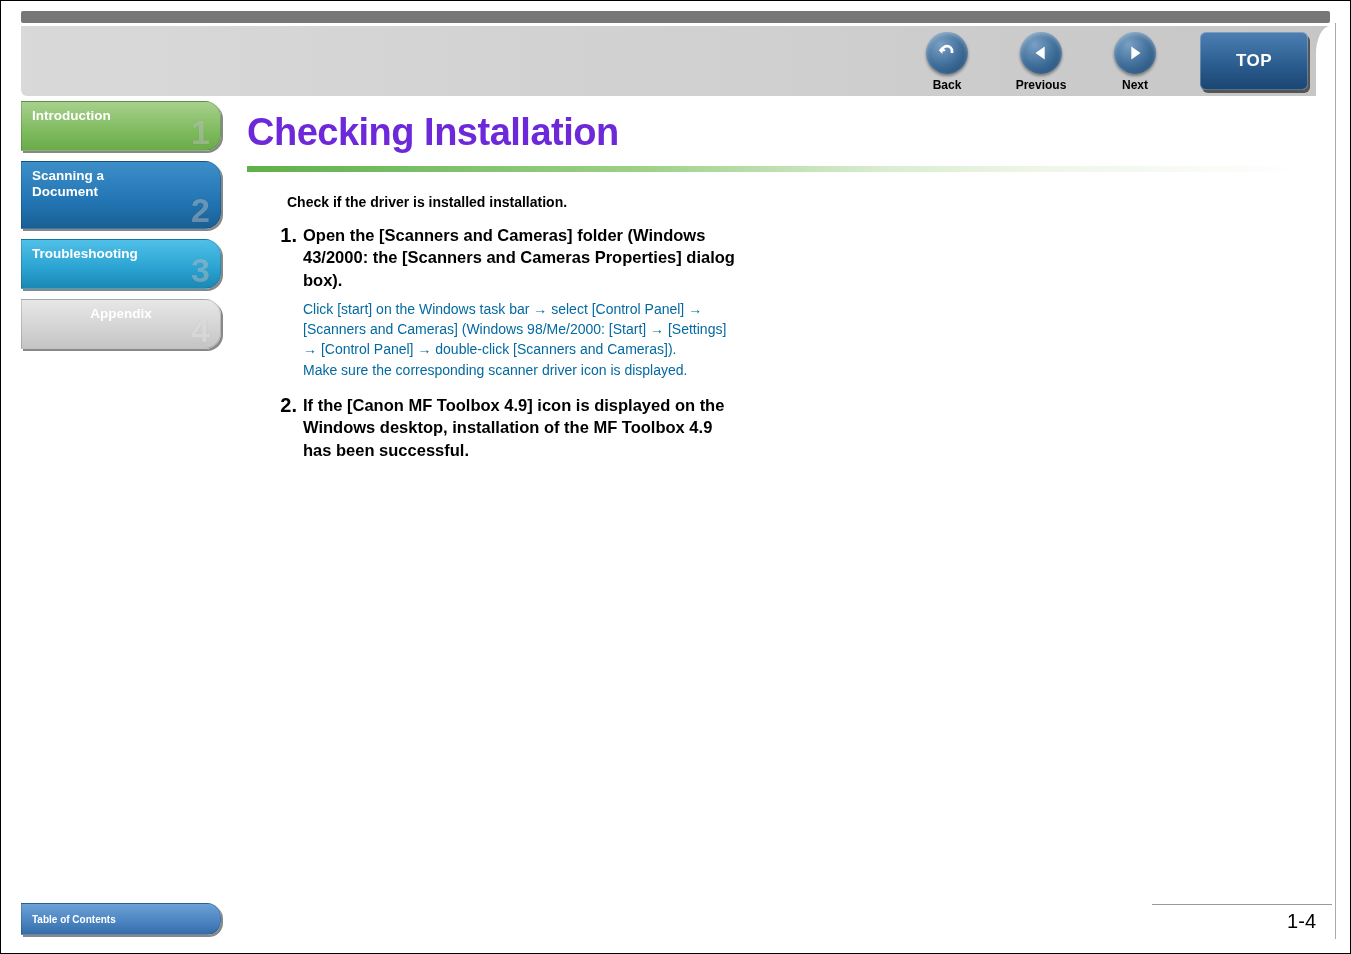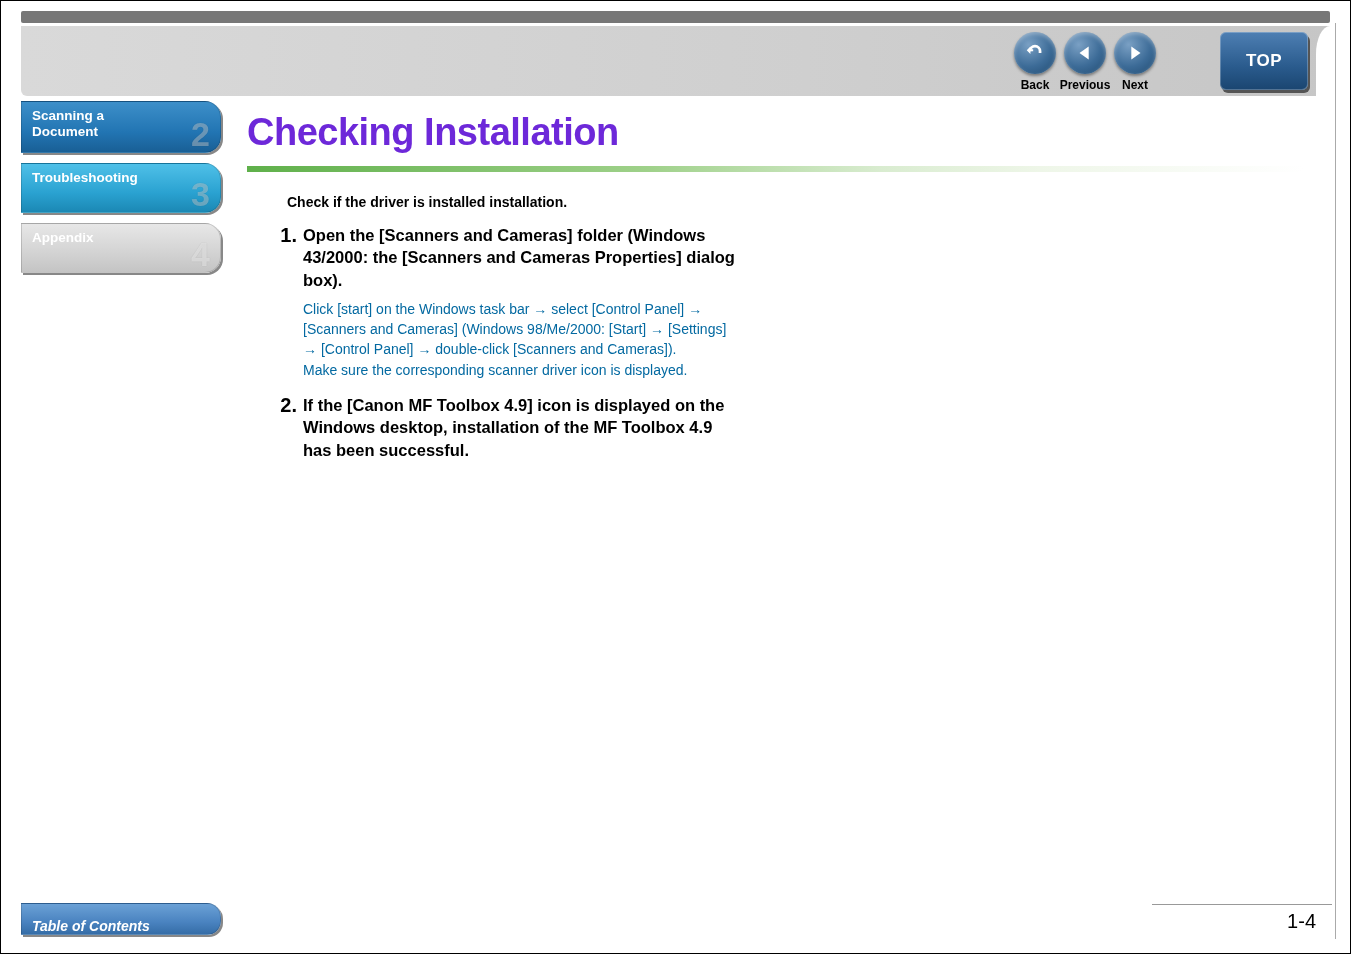--- a/index.html
+++ b/index.html
@@ -7,58 +7,58 @@
   .page-frame { position: relative; width: 1351px; height: 954px; border: 1px solid #000; overflow: hidden; }
 
   
   .top-strip { position: absolute; left: 20px; right: 20px; top: 10px; height: 12px; background: #777; border-radius: 2px; }
 
   
   .header-bar { position: absolute; left: 20px; right: 20px; top: 25px; height: 70px;
     background: linear-gradient(to right, #d9d9d9 0%, #cfcfcf 60%, #c6c6c6 100%);
     border-bottom-left-radius: 6px; border-bottom-right-radius: 6px; }
 
-  .nav-group { position: absolute; top: 6px; right: 170px; display: flex; }
+  .nav-group { position: absolute; top: 6px; right: 170px; display: flex; gap: 44px; }
   .nav-item { display: flex; flex-direction: column; align-items: center; width: 50px; }
   .nav-circle { width: 42px; height: 42px; border-radius: 50%;
     background: radial-gradient(circle at 35% 30%, #7aa0c4 0%, #3c6b97 55%, #1f496f 100%);
     box-shadow: 0 2px 3px rgba(0,0,0,0.4), inset 0 2px 4px rgba(255,255,255,0.4);
     display:flex; align-items:center; justify-content:center; cursor:pointer; }
   .nav-label { font-size: 12px; font-weight: bold; color: #000; margin-top: 4px; }
   .nav-circle svg { width: 22px; height: 22px; }
 
-  .top-btn { position: absolute; top: 6px; right: 22px; width: 88px; height: 58px;
+  .top-btn { position: absolute; top: 6px; right: 22px; width: 108px; height: 58px;
     background: linear-gradient(to bottom, #4e7fb3 0%, #2a5b8d 60%, #1a4570 100%);
     border-radius: 6px; box-shadow: 2px 3px 0 #555, inset 0 0 0 1px rgba(255,255,255,0.25);
     display:flex; align-items:center; justify-content:center; cursor:pointer; }
   .top-btn span { color:#fff; font-weight:bold; font-size: 17px; letter-spacing: 0.5px; }
   .header-curve { position:absolute; right:0; top:0; width: 14px; height: 70px; background:#fff; border-top-left-radius: 30px 60px; }
 
   
   .sidebar { position: absolute; left: 20px; top: 100px; width: 200px; }
   .tab { position: relative; height: 50px; border-radius: 0 16px 16px 0; margin-bottom: 10px;
     box-shadow: 2px 2px 0 #888; border: 1px solid rgba(0,0,0,0.15);
     display:flex; align-items:flex-start; padding: 6px 10px; color:#fff; cursor:pointer; }
   .tab .ttl { font-size: 13.5px; font-weight: bold; line-height: 1.15; }
   .tab .num { position:absolute; right: 10px; bottom: -2px; font-size: 34px; font-weight: bold;
     color: rgba(255,255,255,0.35); font-family: Arial, sans-serif; text-shadow: 0 0 1px rgba(0,0,0,0.2); }
-  .tab.tall { height: 52px; }
+  .tab.tall { height: 68px; }
 
   .tab.green  { background: linear-gradient(to bottom,#a8d08d 0%, #7fbb5f 60%, #6aab4b 100%); }
   .tab.blue-d { background: linear-gradient(to bottom,#3d8fc9 0%, #2275b3 60%, #195f95 100%); }
   .tab.cyan   { background: linear-gradient(to bottom,#4fc0e8 0%, #2aa2d1 60%, #1b88b4 100%); }
-  .tab.gray   { background: linear-gradient(to bottom,#e7e7e7 0%, #d3d3d3 60%, #c4c4c4 100%); color:#fff; }
+  .tab.gray   { background: linear-gradient(to bottom,#e7e7e7 0%, #d3d3d3 60%, #c4c4c4 100%); color:#fff;justify-content:center; }
   .tab.gray .ttl { color:#fff; }
   .tab.gray .num { color: rgba(255,255,255,0.55); }
 
   .bottom-tabs { position:absolute; left:20px; bottom: 18px; width: 200px; }
   .btab { height: 32px; border-radius: 0 14px 14px 0; margin-top: 8px;
     background: linear-gradient(to bottom,#6ba1d6 0%, #4a83c0 60%, #356da7 100%);
     box-shadow: 2px 2px 0 #888; border: 1px solid rgba(0,0,0,0.15);
-    display:flex; align-items:flex-end; padding-left:10px; color:#fff; font-weight:bold; font-size:14px; cursor:pointer;font-style:italic; }
+    display:flex; align-items:center; padding-left:10px; color:#fff; font-weight:bold; font-size:10px; cursor:pointer; }
 
   
   .content { position:absolute; left: 246px; right: 46px; top: 110px; bottom: 60px; }
   .page-title { font-family: Liberation Sans, sans-serif; font-size: 38px; font-weight: 900; color:#6d28d9; letter-spacing: -0.5px; }
   .underline { height: 6px; margin-top: 12px; background: linear-gradient(to right,#5fb04a 0%, #9fd18a 38%, #d9ecd0 60%, #eef6e8 75%, #fff 100%); }
 
   .intro { margin: 22px 0 12px 40px; font-size: 14px; font-weight: bold; color:#000; }
 
   .step { display:flex; margin: 14px 0 0 26px; max-width: 470px; }
   .sn { width: 30px; font-size: 20px; font-weight: bold; text-align:right; padding-right:6px; }
@@ -113,20 +113,24 @@
     </div>
 
     <div class="top-btn">
       <span>TOP</span>
     </div>
 
     <div class="header-curve"></div>
   </div>
 
   <div class="sidebar">
+    <div class="tab green">
+      <span class="ttl">Introduction</span>
+      <span class="num">1</span>
+    </div>
     <div class="tab blue-d tall">
       <span class="ttl" style="white-space:pre-line">Scanning a
 Document</span>
       <span class="num">2</span>
     </div>
     <div class="tab cyan">
       <span class="ttl">Troubleshooting</span>
       <span class="num">3</span>
     </div>
     <div class="tab gray">

